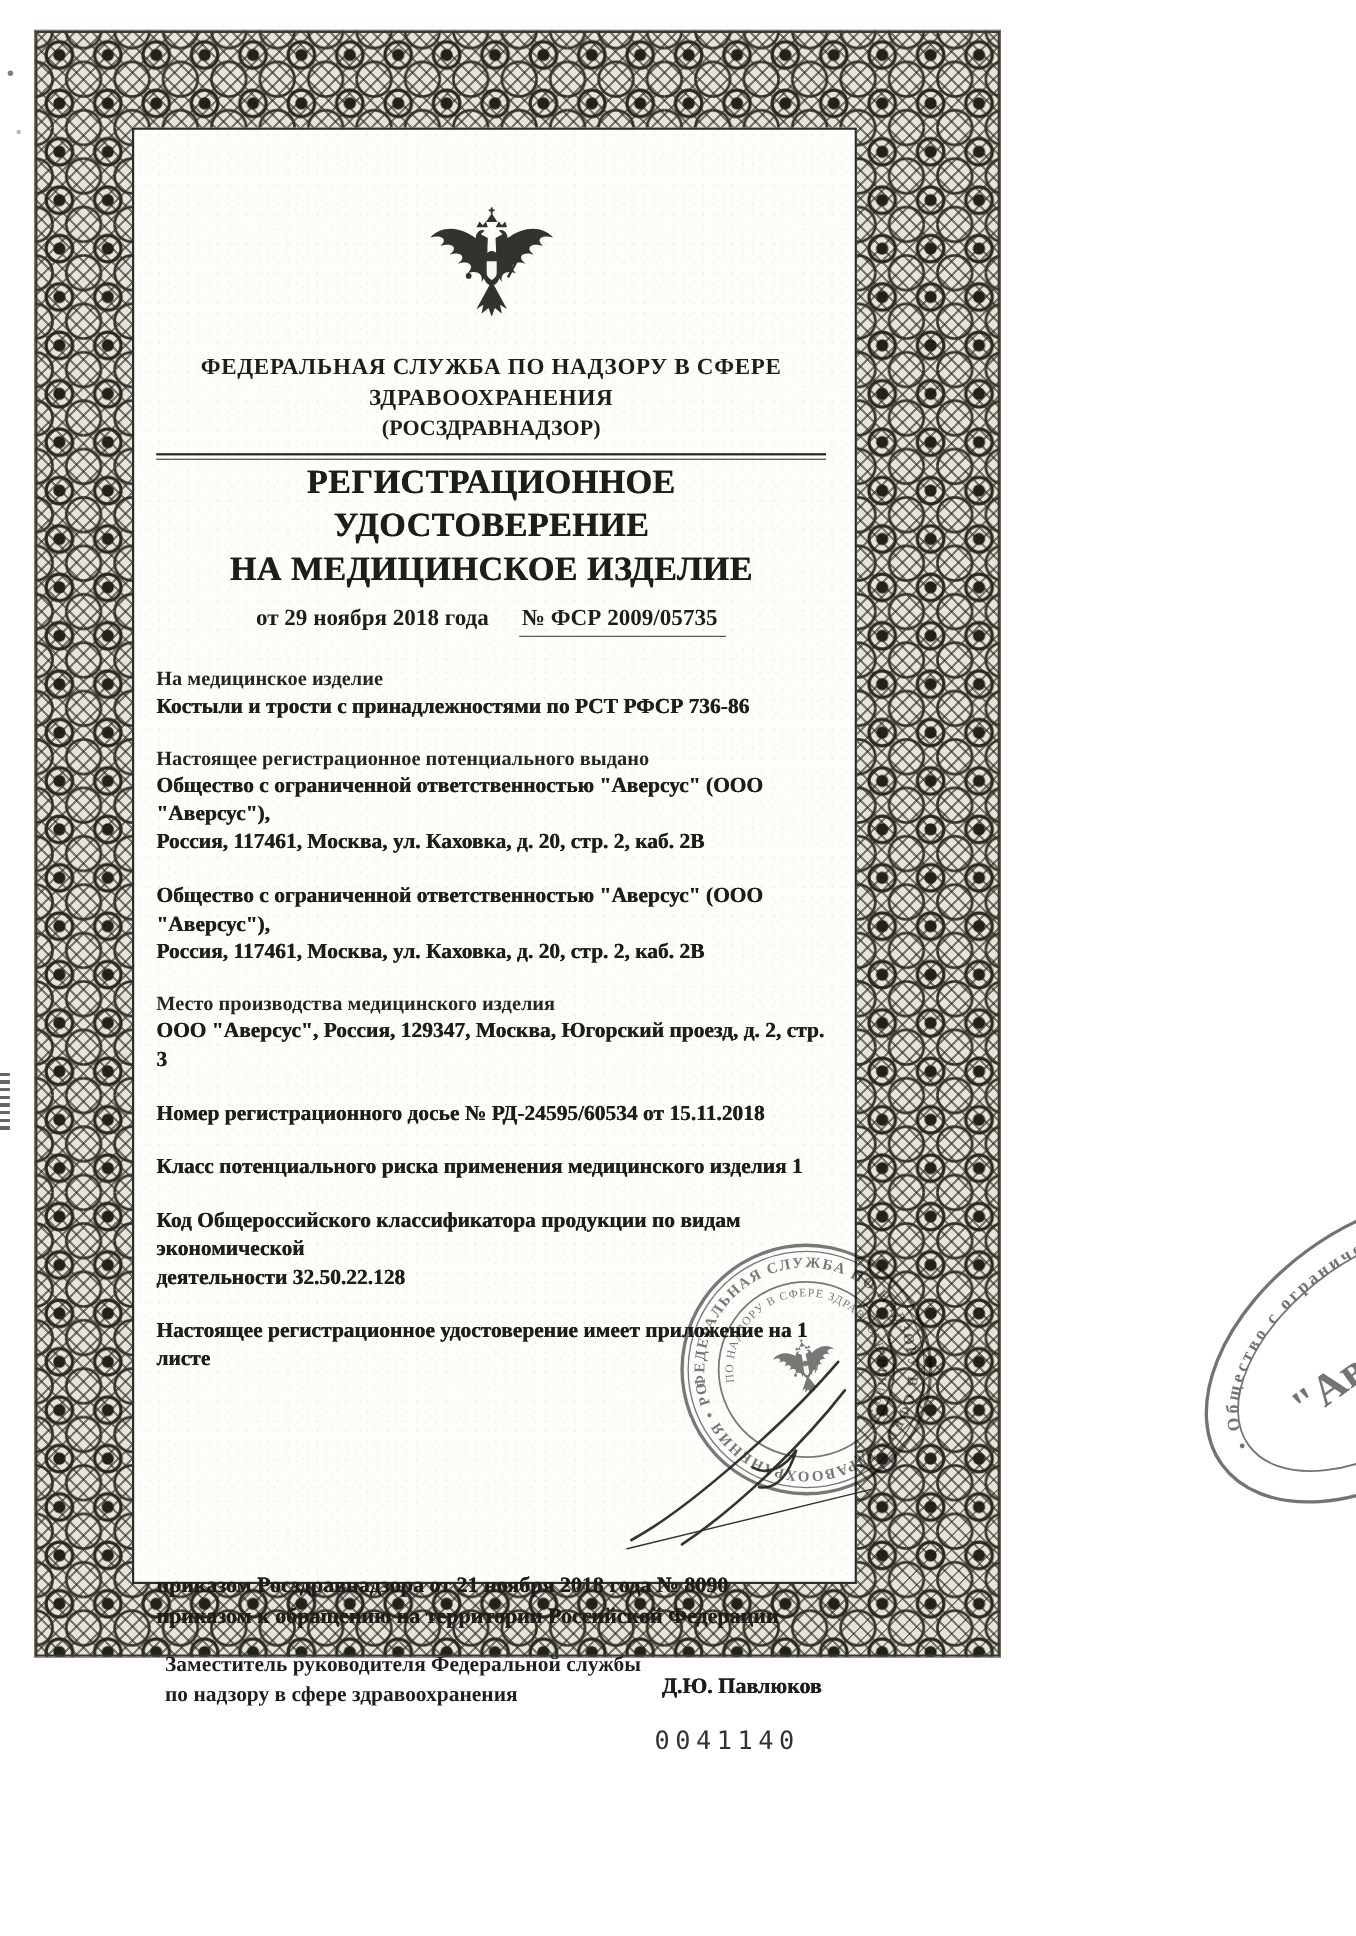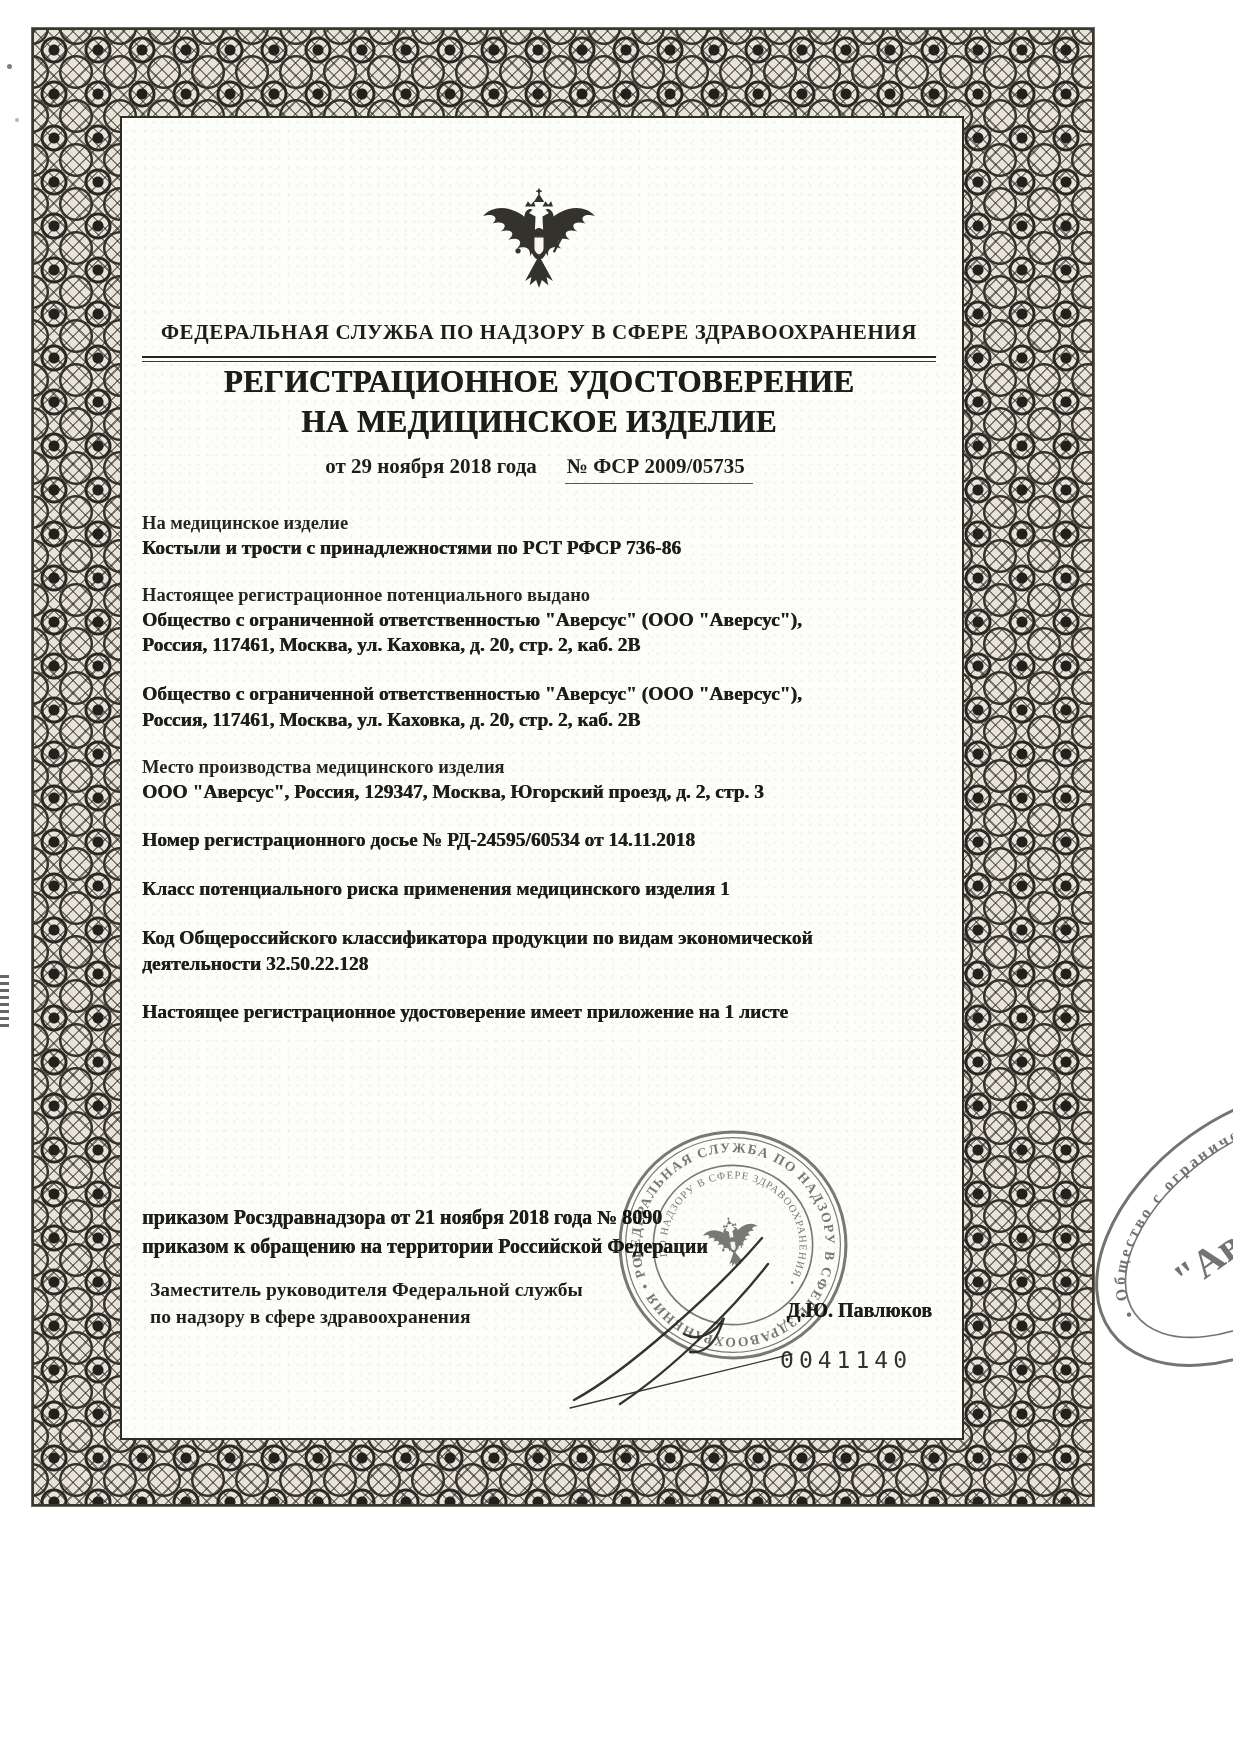--- a/index.html
+++ b/index.html
@@ -6,21 +6,21 @@
   html,body { width:1233px; height:1760px; overflow:hidden; }
   body {
     position:relative;
     background:#ffffff;
     font-family:"Liberation Serif", serif;
     color:#1d1d1a;
   }
 
   
   .frame {
-    position:absolute; left:32px; top:28px; width:1062px; height:1478px;
+    position:absolute; left:32px; top:28px; width:877px; height:1478px;
     background-color:#e7e3d8;
     background-image:
       radial-gradient(circle, #23211c 5px, transparent 6px),
       radial-gradient(circle, transparent 10px, #2b2823 11px, #2b2823 13px, transparent 14px),
       radial-gradient(circle at 0 0, transparent 14px, #35322a 15px, #35322a 16.5px, transparent 17.5px),
       radial-gradient(circle at 44px 0, transparent 14px, #35322a 15px, #35322a 16.5px, transparent 17.5px),
       radial-gradient(circle at 0 44px, transparent 14px, #35322a 15px, #35322a 16.5px, transparent 17.5px),
       radial-gradient(circle at 44px 44px, transparent 14px, #35322a 15px, #35322a 16.5px, transparent 17.5px),
       repeating-linear-gradient(45deg, rgba(35,33,28,.55) 0 1.6px, transparent 1.6px 9px),
       repeating-linear-gradient(-45deg, rgba(35,33,28,.55) 0 1.6px, transparent 1.6px 9px);
@@ -115,20 +115,21 @@
     <div class="content">
 
       <div class="emblem-wrap">
         <svg class="emblem" viewBox="0 0 220 200">
           <use href="#emblem-eagle" width="220" height="200"></use>
         </svg>
       </div>
 
       <div class="agency">
         <div class="agency-l1">ФЕДЕРАЛЬНАЯ СЛУЖБА ПО НАДЗОРУ В СФЕРЕ ЗДРАВООХРАНЕНИЯ</div>
+        <div class="agency-l2">(РОСЗДРАВНАДЗОР)</div>
       </div>
 
       <div class="rule"></div>
 
       <div class="doc-title">
         <div class="doc-title-l1">РЕГИСТРАЦИОННОЕ УДОСТОВЕРЕНИЕ</div>
         <div class="doc-title-l2">НА МЕДИЦИНСКОЕ ИЗДЕЛИЕ</div>
       </div>
 
       <div class="date-row">
@@ -152,21 +153,21 @@
         <div class="grp">
           <div class="value">Общество с ограниченной ответственностью "Аверсус" (ООО "Аверсус"),</div>
           <div class="value">Россия, 117461, Москва, ул. Каховка, д. 20, стр. 2, каб. 2В</div>
         </div>
 
         <div class="grp">
           <div class="label">Место производства медицинского изделия</div>
           <div class="value">ООО "Аверсус", Россия, 129347, Москва, Югорский проезд, д. 2, стр. 3</div>
         </div>
 
-        <div class="grp para">Номер регистрационного досье № РД-24595/60534 от 14.11.2018</div>
+        <div class="grp para">Номер регистрационного досье № РД-24595/60534 от 15.11.2018</div>
         <div class="grp para">Класс потенциального риска применения медицинского изделия 1</div>
 
         <div class="grp">
           <div class="para">Код Общероссийского классификатора продукции по видам экономической</div>
           <div class="para">деятельности 32.50.22.128</div>
         </div>
 
         <div class="grp para">Настоящее регистрационное удостоверение имеет приложение на 1 листе</div>
       </div>
 

